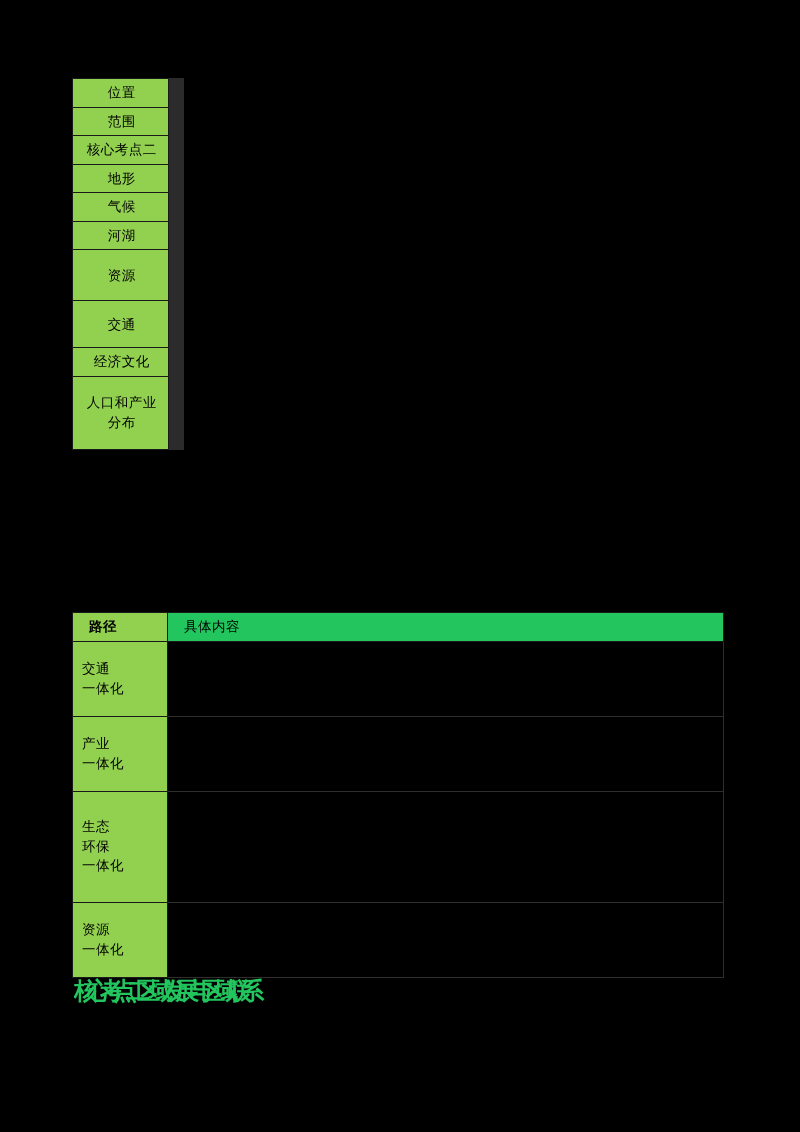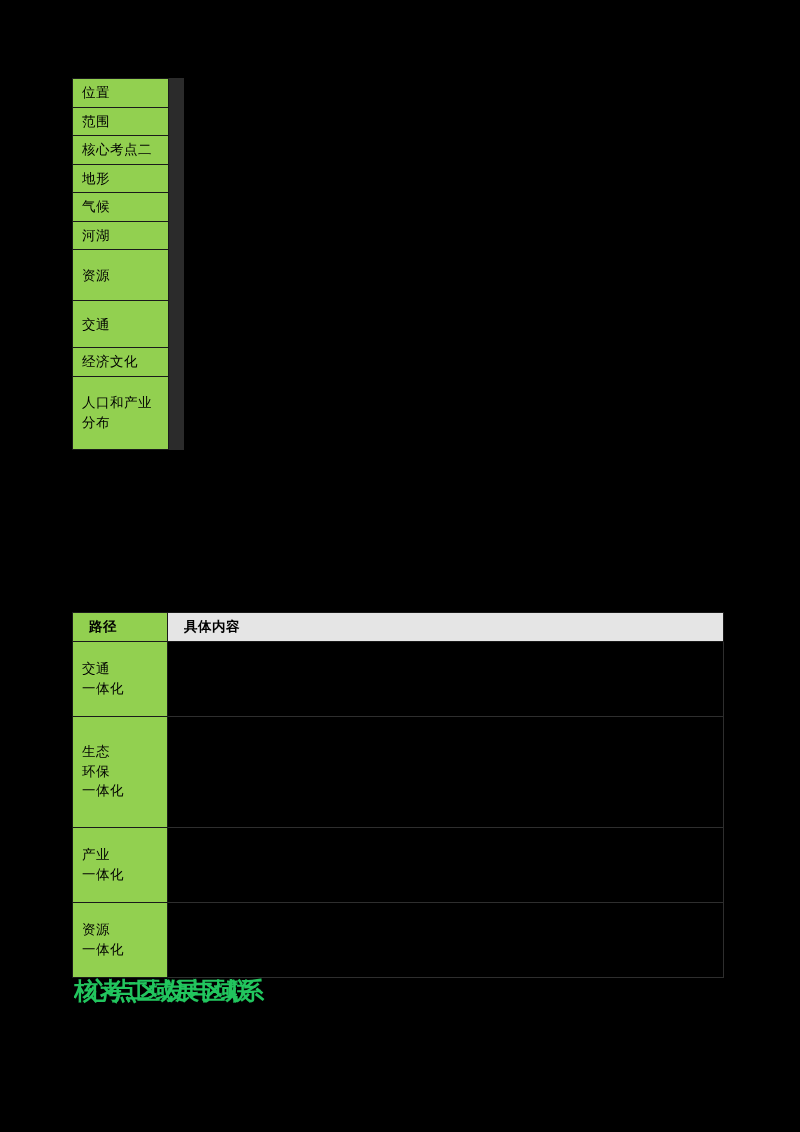--- a/index.html
+++ b/index.html
@@ -44,20 +44,21 @@
   }
 
   
   #table-region-factors {
     left: 72px;
     top: 78px;
     width: 112px;
   }
   #table-region-factors td.label {
     width: 78px;
+    text-align: center;
   }
   #table-region-factors td.spacer {
     width: 14px;
     background: #2b2b2b;
     border-color: #2b2b2b !important;
     padding: 0;
   }
 
   
   #table-integration {
@@ -72,23 +73,23 @@
   #table-integration td.content {
     background: #000000;
     border-color: #2e2e2e !important;
   }
   #table-integration tr.header-row td {
     background: #92D050;
     font-weight: bold;
     padding-left: 16px;
   }
   #table-integration tr.header-row td.content-head {
-    background: #e5e5e5;
+    background: #22c55e;
     color: #000;
-    font-weight: bold;
+    font-weight: normal;
   }
   .path-line {
     display: block;
   }
   .path-line + .path-line {
     margin-top: 0;
   }
 
   
   #section-heading {
@@ -163,36 +164,36 @@
         <td class="content-head">具体内容</td>
       </tr>
       <tr>
         <td class="path" style="height:66px">
           <span class="path-line">交通</span>
           <span class="path-line">一体化</span>
         </td>
         <td class="content"></td>
       </tr>
       <tr>
+        <td class="path" style="height:66px">
+          <span class="path-line">产业</span>
+          <span class="path-line">一体化</span>
+        </td>
+        <td class="content"></td>
+      </tr>
+      <tr>
         <td class="path" style="height:102px">
           <span class="path-line">生态</span>
           <span class="path-line">环保</span>
           <span class="path-line">一体化</span>
         </td>
         <td class="content"></td>
       </tr>
       <tr>
         <td class="path" style="height:66px">
-          <span class="path-line">产业</span>
-          <span class="path-line">一体化</span>
-        </td>
-        <td class="content"></td>
-      </tr>
-      <tr>
-        <td class="path" style="height:66px">
           <span class="path-line">资源</span>
           <span class="path-line">一体化</span>
         </td>
         <td class="content"></td>
       </tr>
     </tbody>
   </table>
 
   <div id="section-heading">核心考点二  区域发展与区域联系</div>
 

